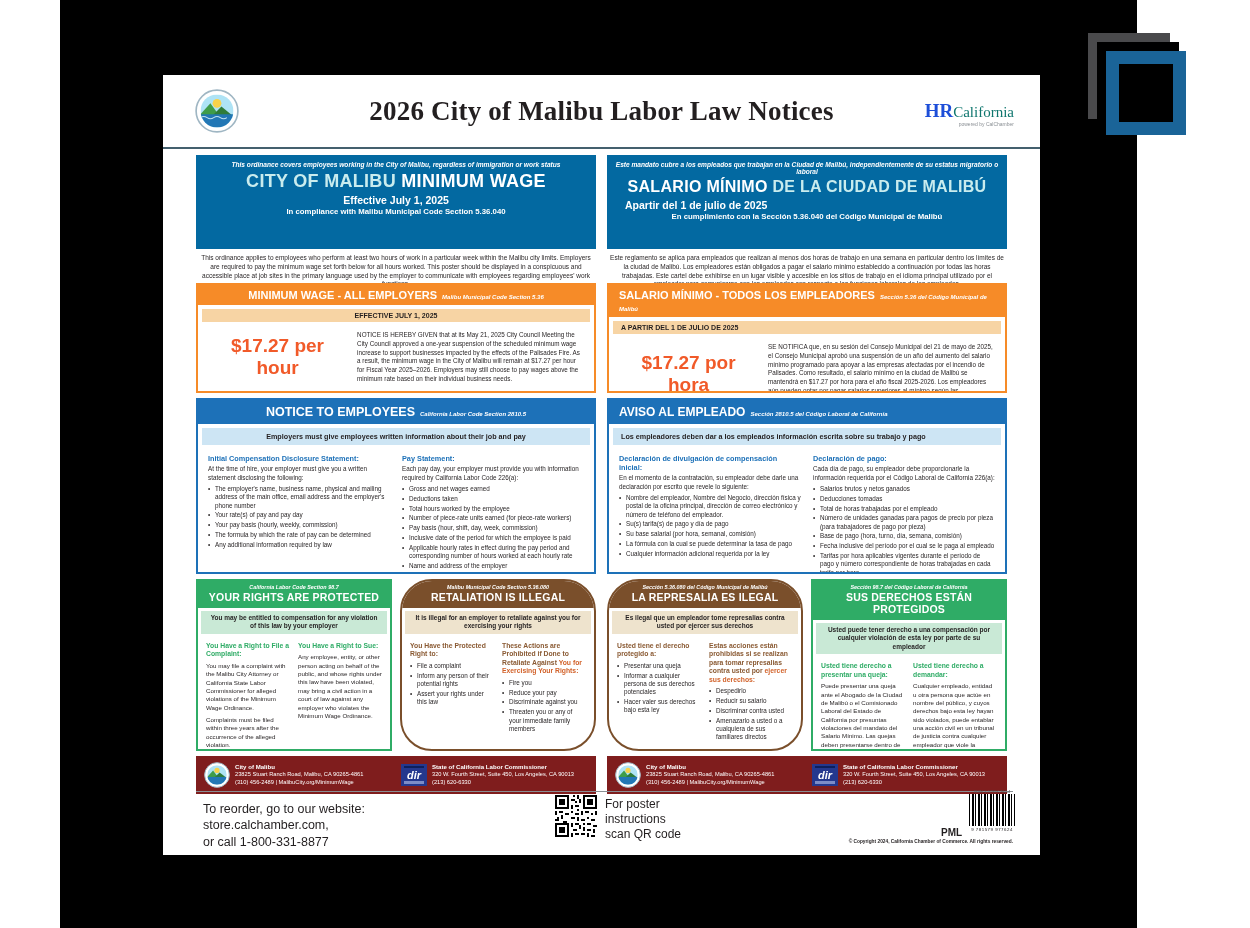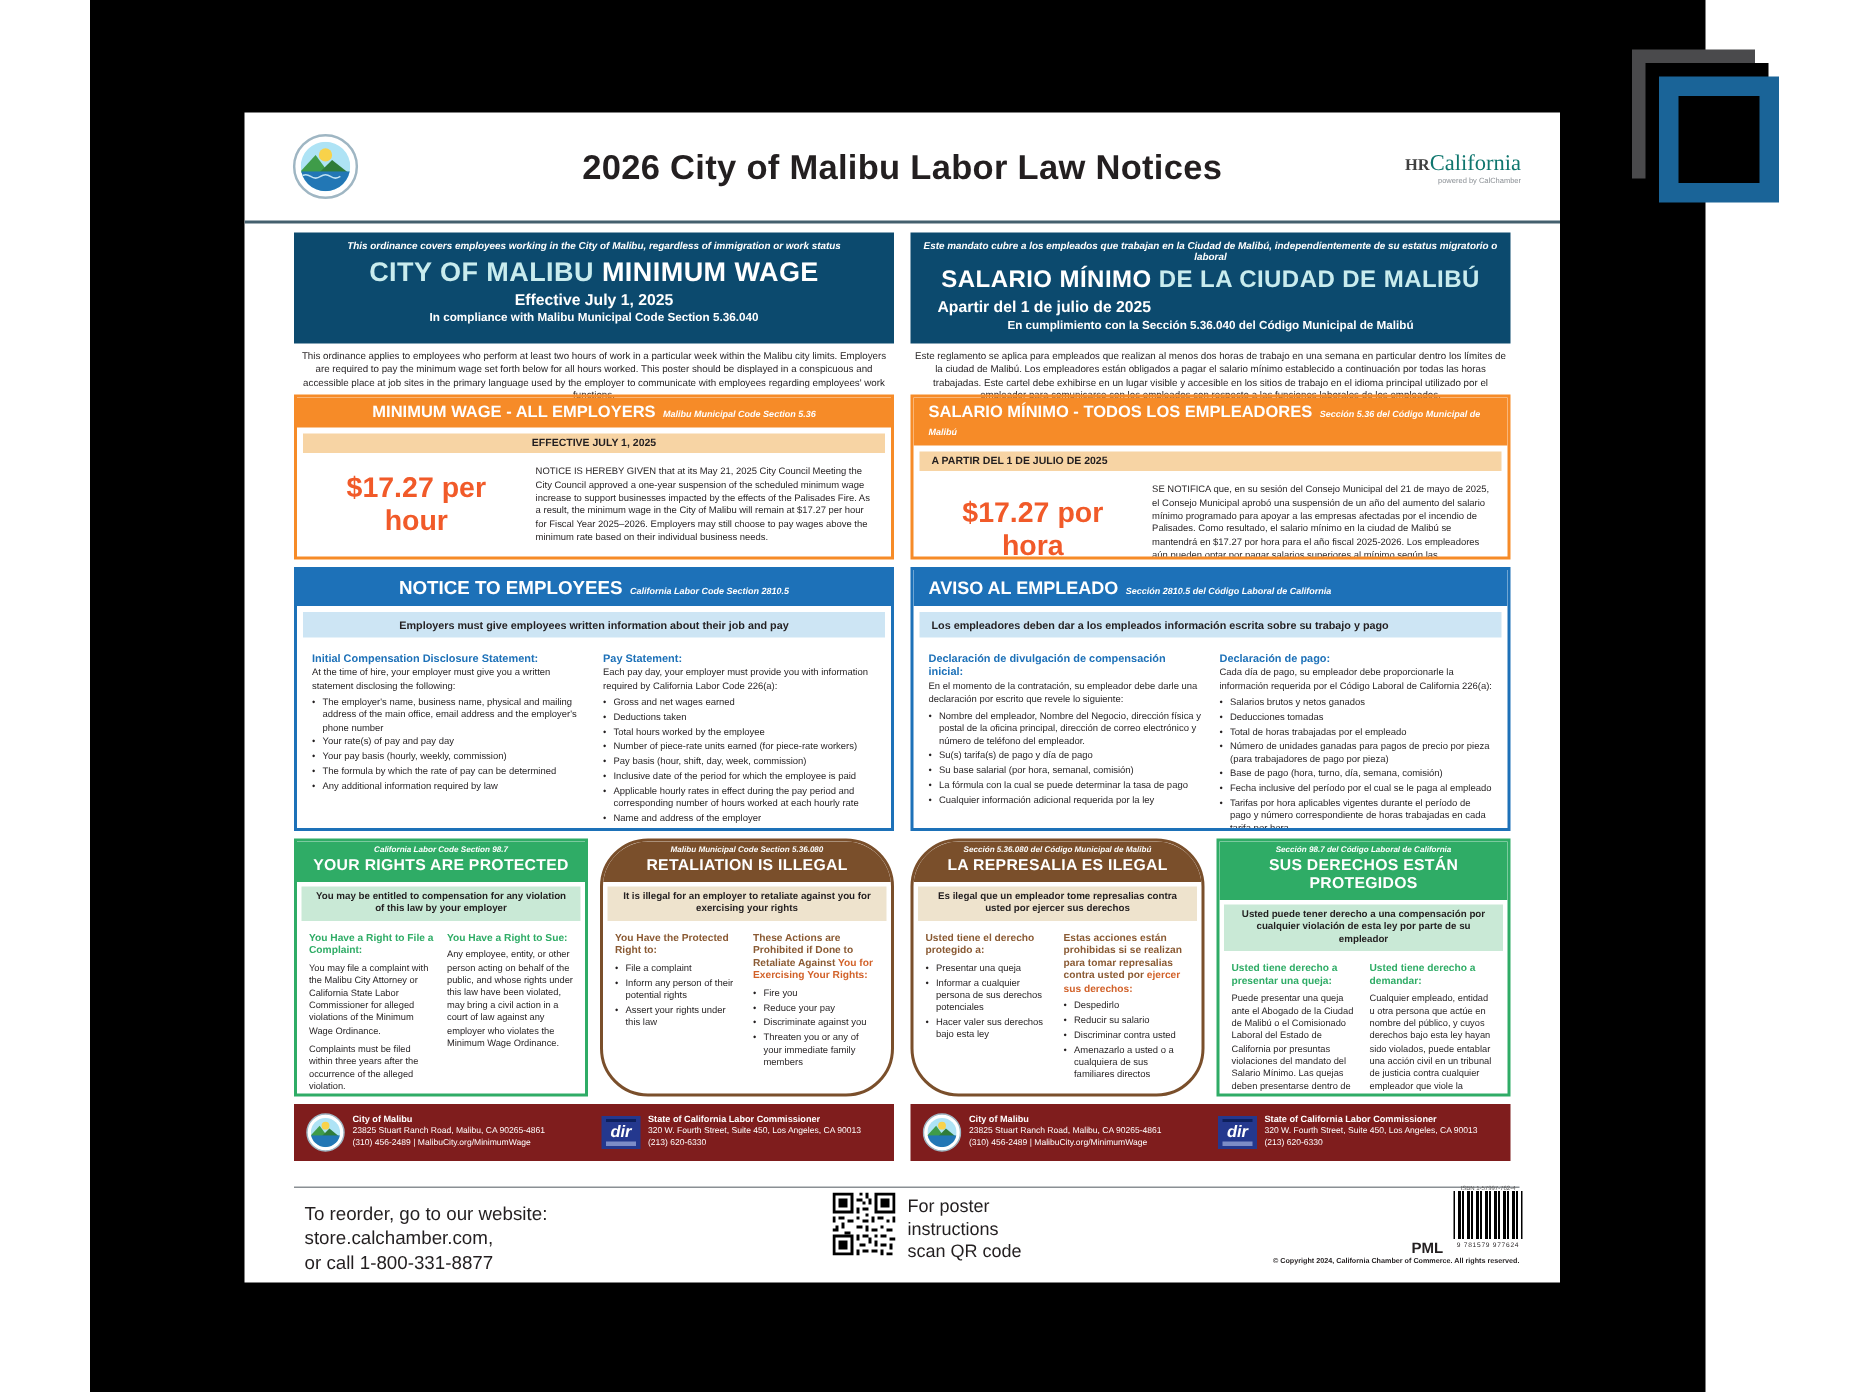--- a/index.html
+++ b/index.html
@@ -10,32 +10,32 @@
   
   .sq-gray{position:absolute;left:1088px;top:33px;width:82px;height:86px;background:#4a4a4c;}
   .sq-black{position:absolute;left:1097px;top:42px;width:82px;height:86px;background:#000;}
   .sq-blue{position:absolute;left:1106px;top:51px;width:80px;height:84px;border:13px solid #1a6498;box-sizing:border-box;}
 
   .poster{position:absolute;left:163px;top:75px;width:877px;height:780px;background:#fff;overflow:hidden;}
 
   
   .p-head{height:72px;border-bottom:2px solid #44606e;position:relative;
           display:flex;align-items:center;justify-content:center;}
-  .p-title{font-size:23px;font-weight:bold;letter-spacing:.2px;}
+  .p-title{font-size:27px;font-weight:bold;letter-spacing:.2px;font-family:Liberation Serif, serif;}
   .seal-lg{position:absolute;left:32px;top:14px;}
   .hr-logo{position:absolute;right:26px;top:26px;text-align:right;font-family:"Liberation Serif",serif;line-height:1;}
-  .hr-logo .hr{color:#404040;font-weight:bold;font-size:11px;}
+  .hr-logo .hr{color:#1d4ed8;font-weight:bold;font-size:19px;}
   .hr-logo .ca{color:#0f766e;font-size:15px;}
   .hr-logo .tag{font-family:"Liberation Sans",sans-serif;font-size:5px;color:#8a8f94;margin-top:2px;}
 
   
   .columns{display:flex;gap:11px;padding:6px 33px 0;}
   .col{width:400px;display:flex;flex-direction:column;}
 
-  .hero{background:#0c4a6e;color:#fff;text-align:center;padding:6px 8px 0;height:74px;box-sizing:border-box;}
+  .hero{background:#0369a1;color:#fff;text-align:center;padding:6px 8px 0;height:94px;box-sizing:border-box;}
   .hero .tagline{font-style:italic;font-size:6.6px;font-weight:bold;margin-bottom:4px;}
   .hero .title{font-weight:bold;line-height:1.05;letter-spacing:.3px;}
   .col-en .hero .title{font-size:18px;}
   .col-es .hero .title{font-size:16px;}
   .t-light{color:#c9ecee;}
   .t-strong{color:#fff;}
   .hero .effective{font-size:10.5px;font-weight:bold;margin-top:3px;}
   .hero .compliance{font-size:7.8px;font-weight:bold;margin-top:1px;}
   .col-es .hero .effective{text-align:left;padding-left:10px;}
 

